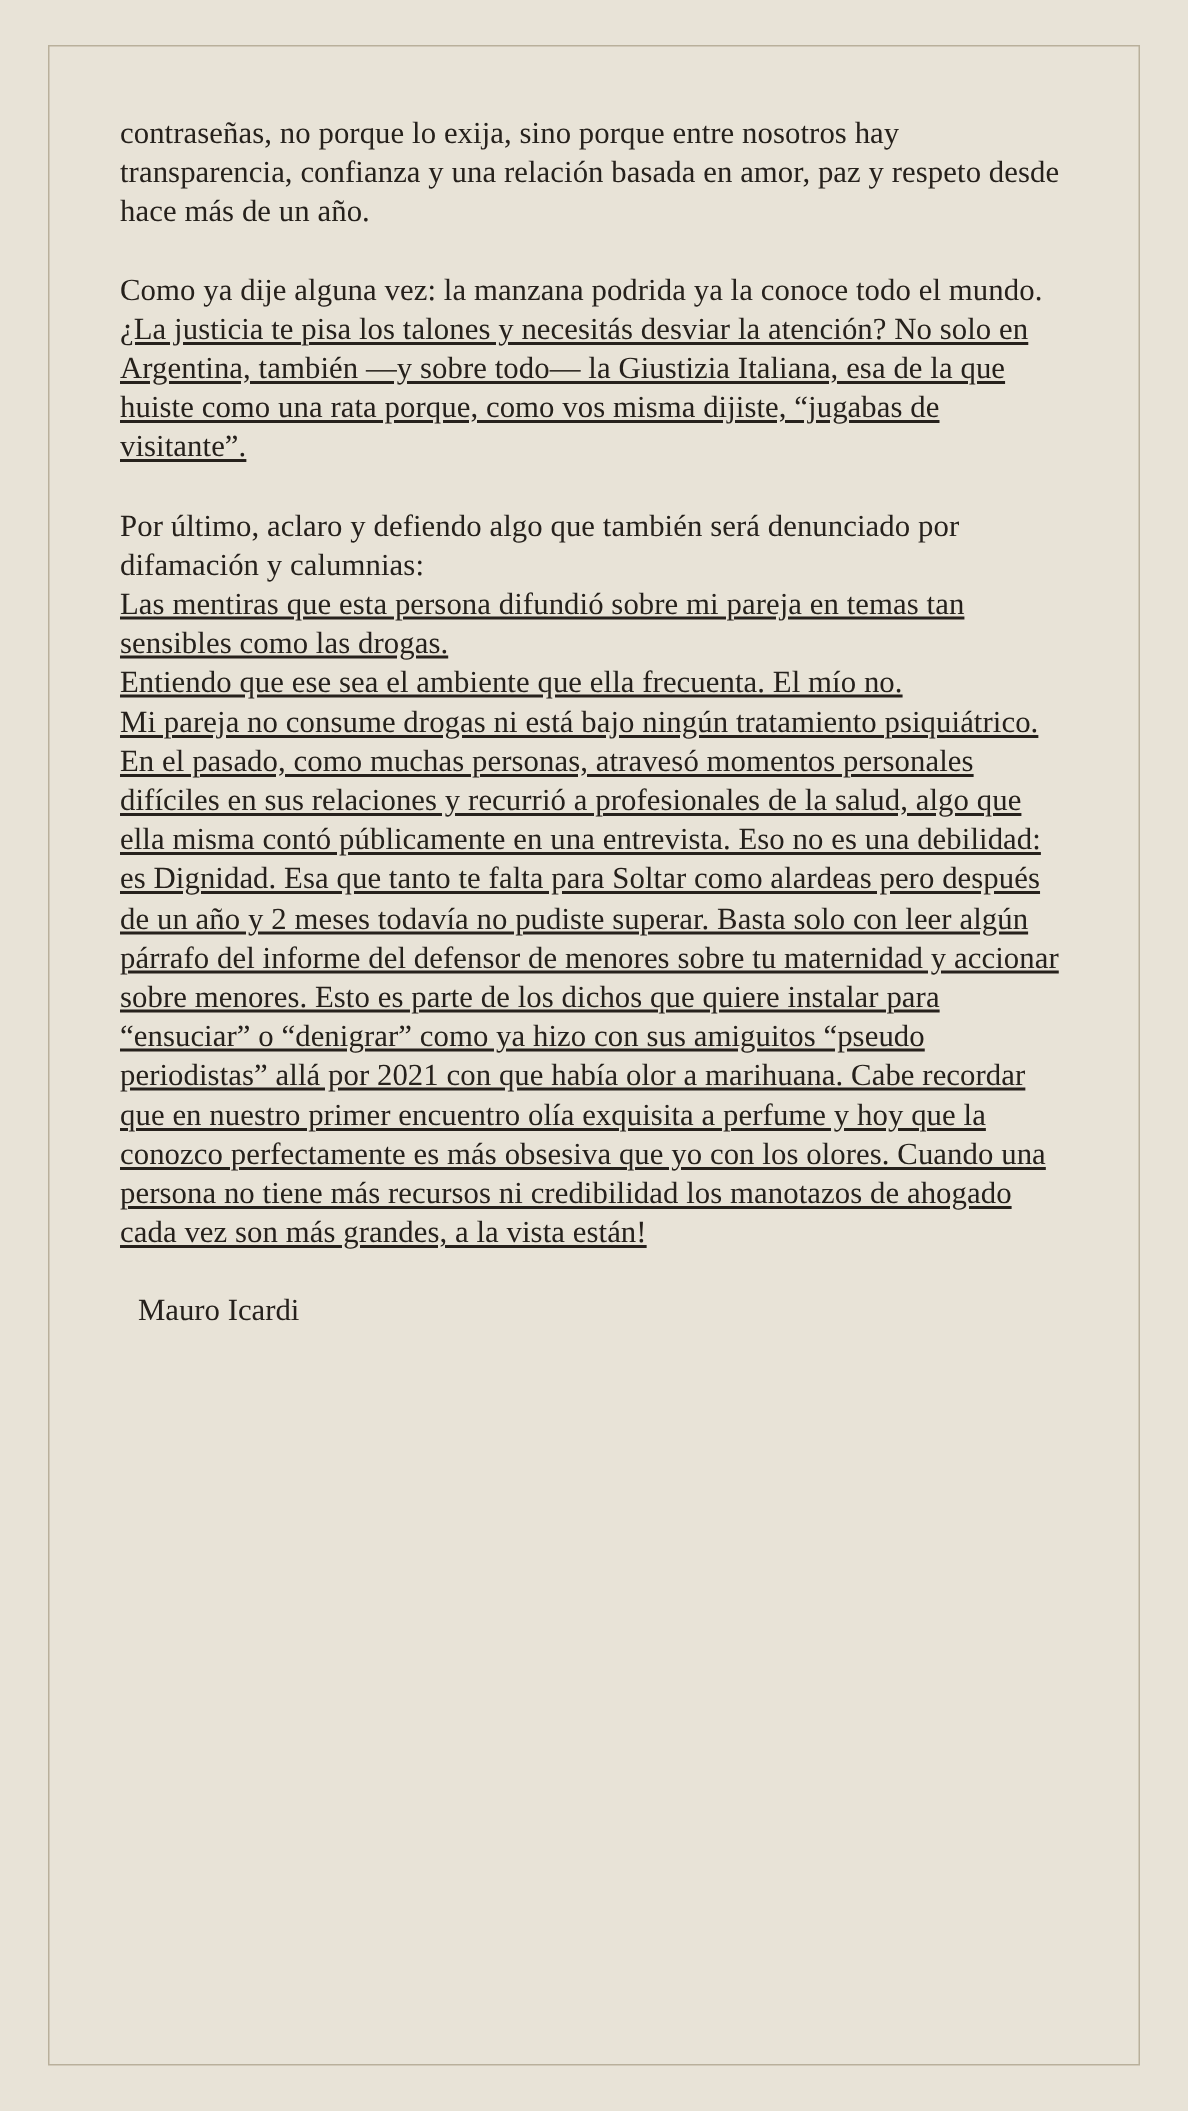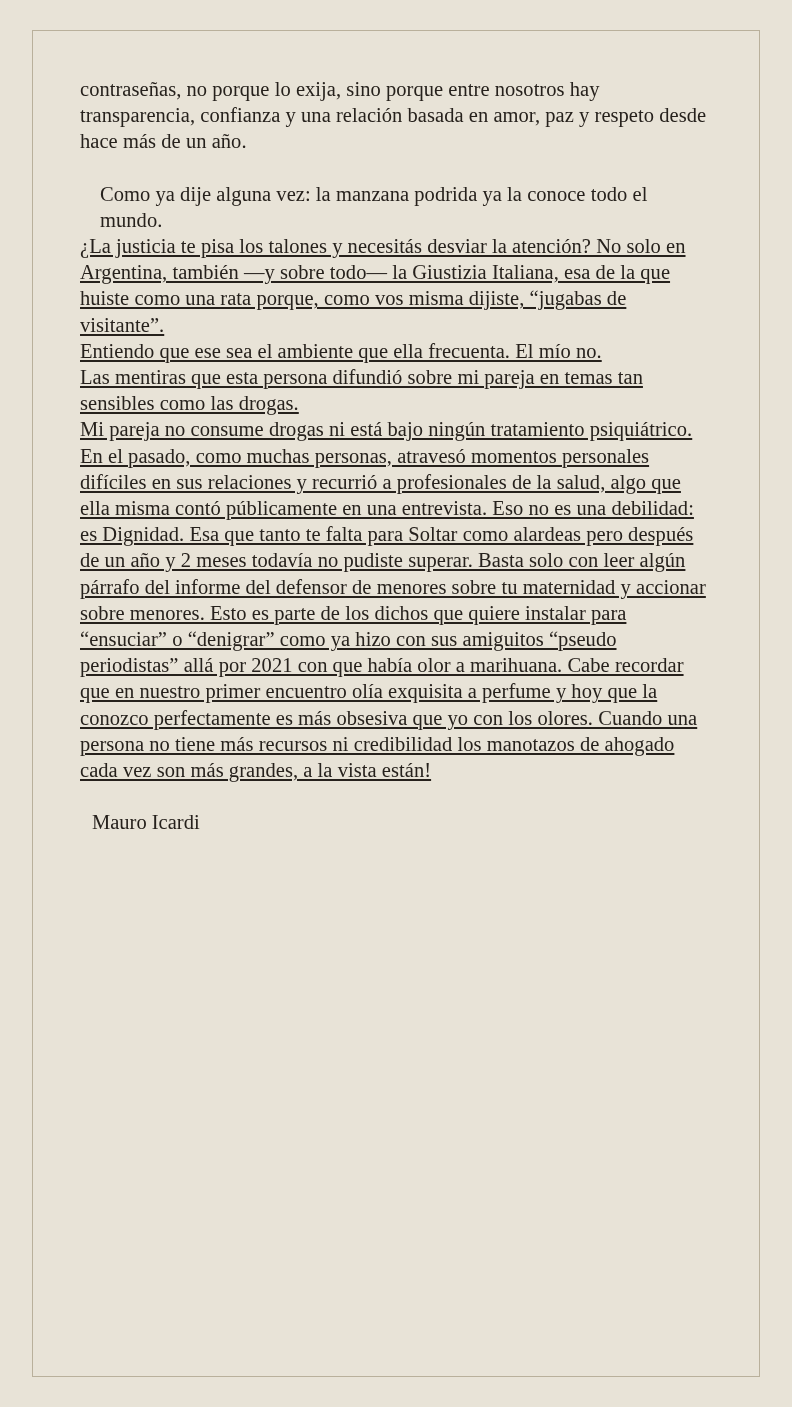--- a/index.html
+++ b/index.html
@@ -40,21 +40,20 @@
   }
   .para {
     font-size: 20.5px;
     line-height: 26.2px;
     margin: 0;
     letter-spacing: 0.05px;
     text-align: left;
   }
   .gap-lg {
     margin-top: 26px;
-    margin-left: 20px;
   }
   .gap-sm {
     margin-top: 0;
     text-decoration: underline;
   }
   .signature {
     font-size: 20.5px;
     line-height: 26.2px;
     margin: 12px;
     margin-top: 26px;
@@ -62,18 +61,19 @@
 </style>
 </head>
 <body>
 
 <div class="page">
   <div class="frame"></div>
   <div class="content">
     <p class="para">contraseñas, no porque lo exija, sino porque entre nosotros hay transparencia, confianza y una relación basada en amor, paz y respeto desde hace más de un año.</p>
     <p class="para gap-lg">Como ya dije alguna vez: la manzana podrida ya la conoce todo el mundo.</p>
     <p class="para gap-sm">¿La justicia te pisa los talones y necesitás desviar la atención? No solo en Argentina, también —y sobre todo— la Giustizia Italiana, esa de la que huiste como una rata porque, como vos misma dijiste, “jugabas de visitante”.</p>
+    <p class="para gap-lg">Por último, aclaro y defiendo algo que también será denunciado por difamación y calumnias:</p>
+    <p class="para gap-sm">Las mentiras que esta persona difundió sobre mi pareja en temas tan sensibles como las drogas.</p>
     <p class="para gap-sm">Entiendo que ese sea el ambiente que ella frecuenta. El mío no.</p>
-    <p class="para gap-sm">Las mentiras que esta persona difundió sobre mi pareja en temas tan sensibles como las drogas.</p>
     <p class="para gap-sm">Mi pareja no consume drogas ni está bajo ningún tratamiento psiquiátrico. En el pasado, como muchas personas, atravesó momentos personales difíciles en sus relaciones y recurrió a profesionales de la salud, algo que ella misma contó públicamente en una entrevista. Eso no es una debilidad: es Dignidad. Esa que tanto te falta para Soltar como alardeas pero después de un año y 2 meses todavía no pudiste superar. Basta solo con leer algún párrafo del informe del defensor de menores sobre tu maternidad y accionar sobre menores. Esto es parte de los dichos que quiere instalar para “ensuciar” o “denigrar” como ya hizo con sus amiguitos “pseudo periodistas” allá por 2021 con que había olor a marihuana. Cabe recordar que en nuestro primer encuentro olía exquisita a perfume y hoy que la conozco perfectamente es más obsesiva que yo con los olores. Cuando una persona no tiene más recursos ni credibilidad los manotazos de ahogado cada vez son más grandes, a la vista están!</p>
     <p class="signature">Mauro Icardi</p>
   </div>
 </div>
 
 </body></html>

